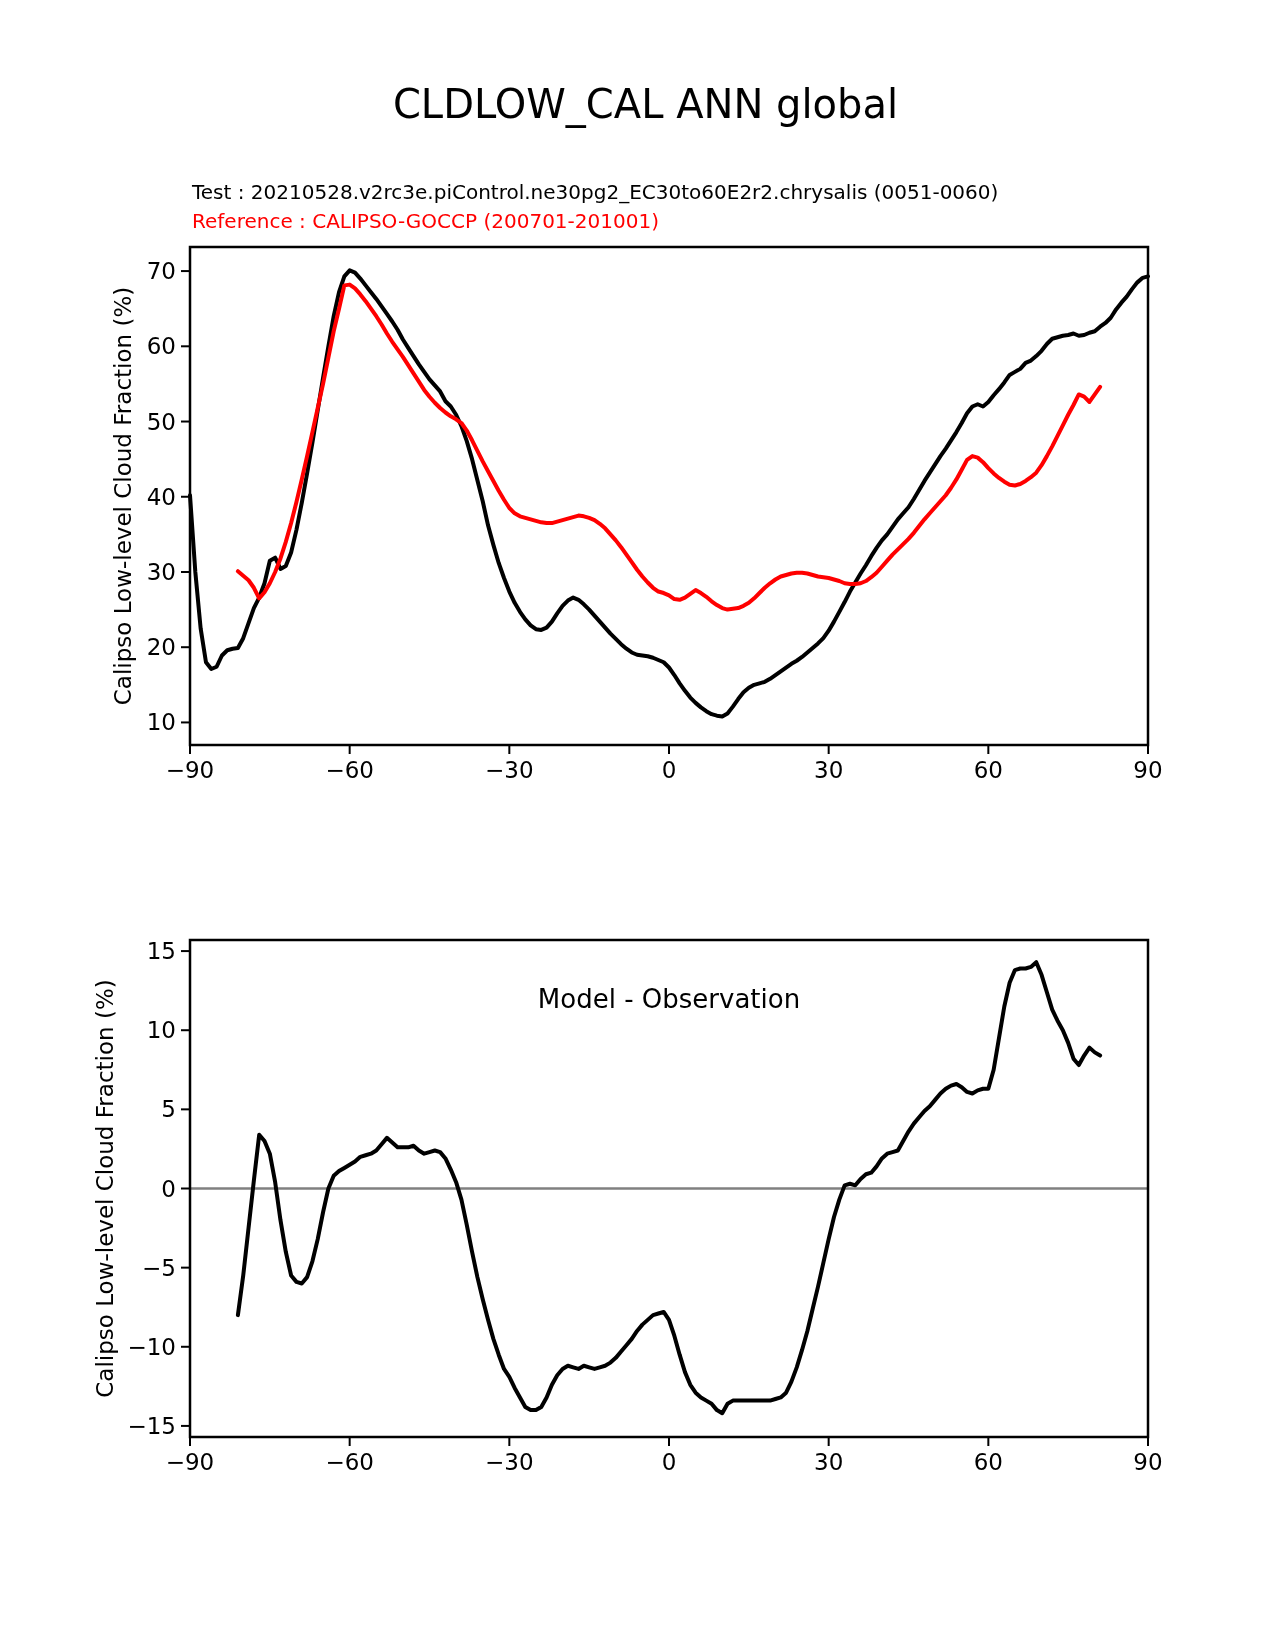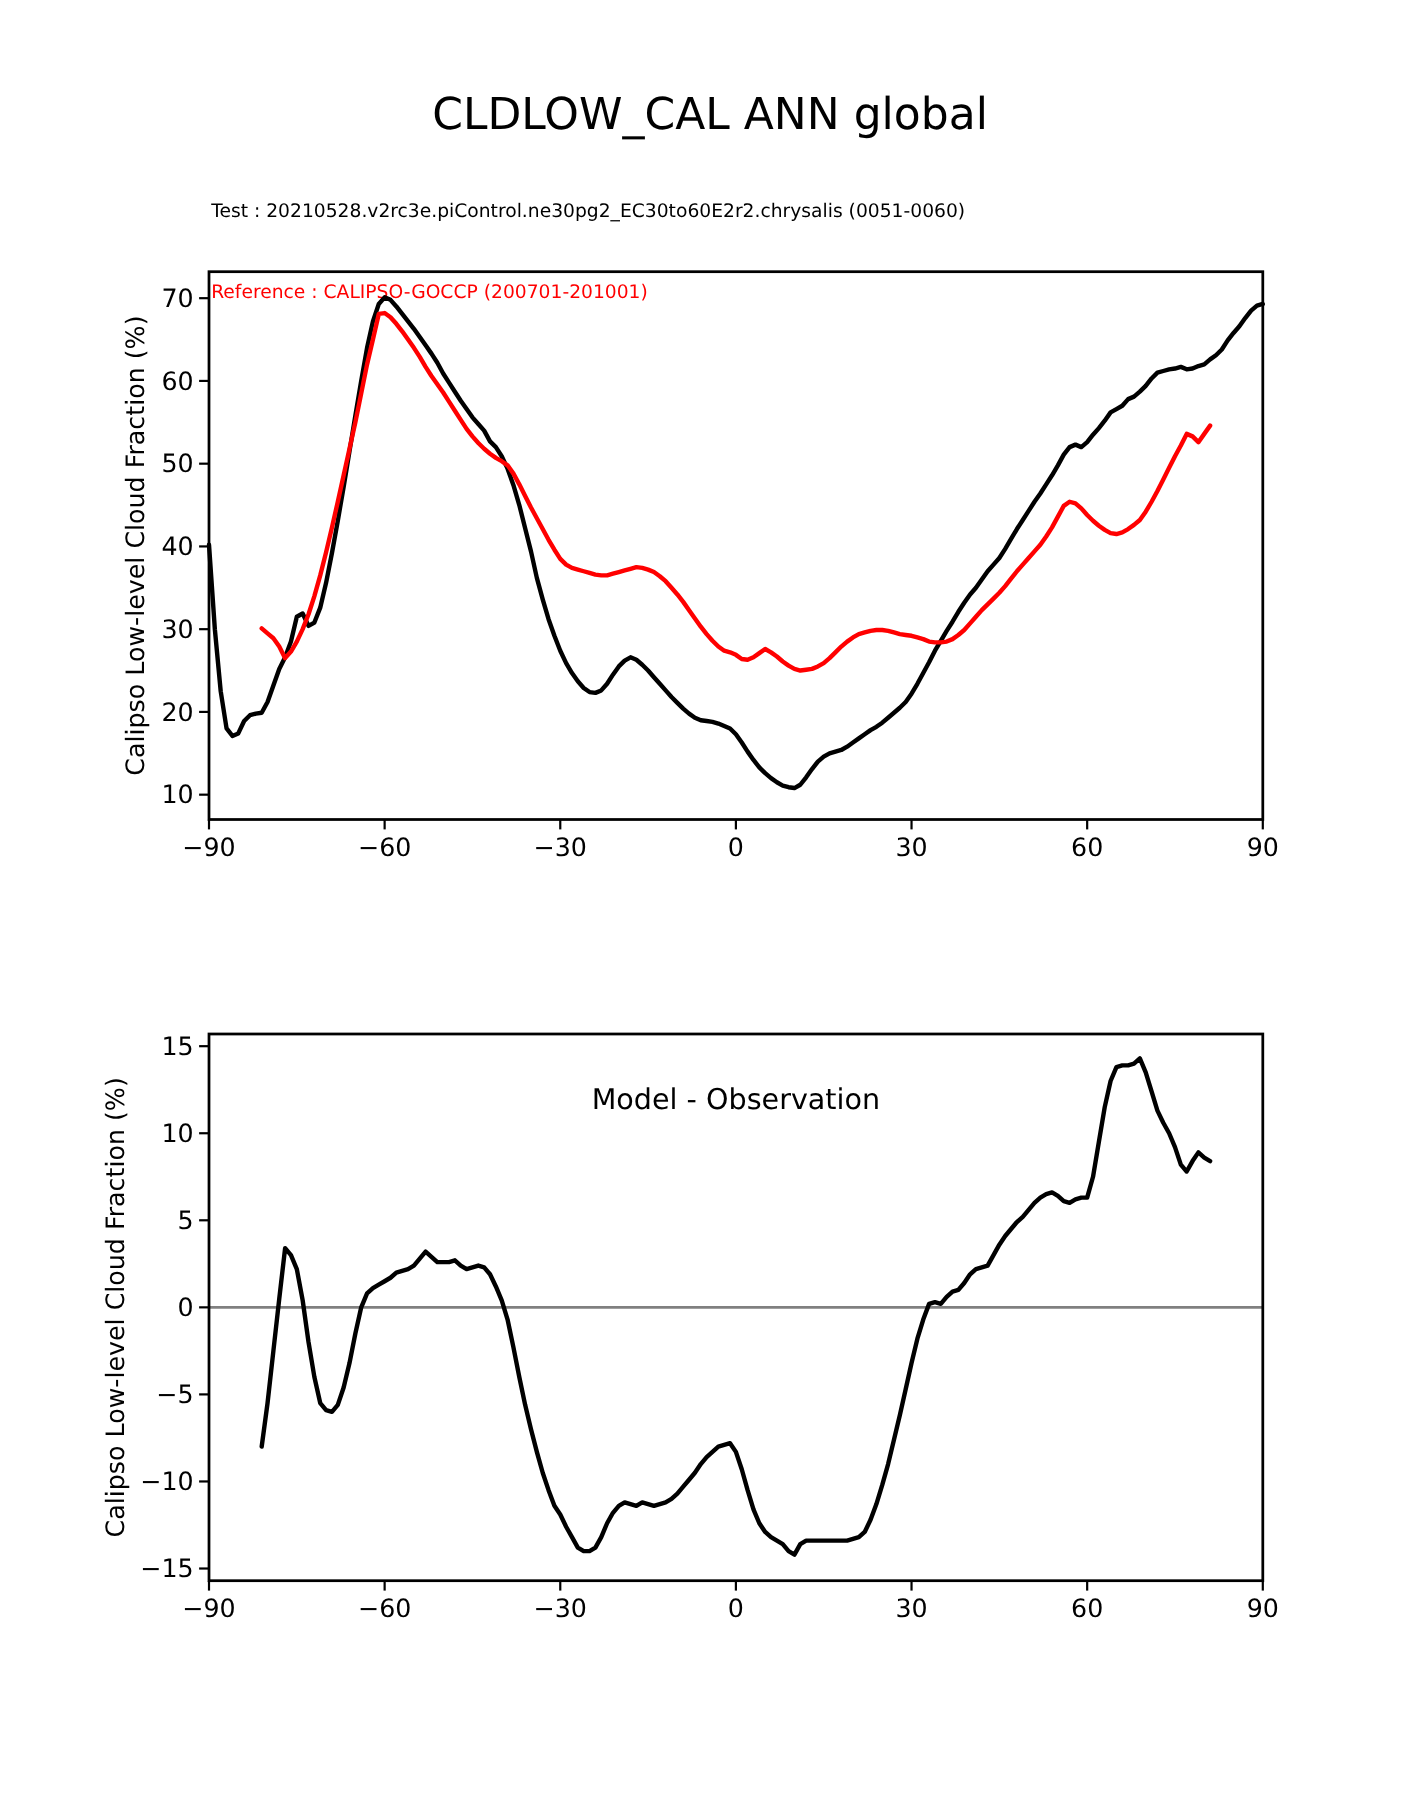--- a/index.html
+++ b/index.html
@@ -20,26 +20,26 @@
     top: 84px;
     width: 1275px;
     text-align: center;
     font-size: 40px;
     line-height: 40px;
     white-space: nowrap;
   }
   .subtitle {
     position: absolute;
     left: 192px;
-    font-size: 17px;
+    font-size: 20px;
     line-height: 29px;
     white-space: nowrap;
   }
   .subtitle-test { top: 178px; }
-  .subtitle-reference { top: 207px; margin-top: 45px; }
+  .subtitle-reference { top: 207px; }
   #charts-svg {
     position: absolute;
     left: 0;
     top: 0;
   }
   svg text {
     font-family: "DejaVu Sans", "Liberation Sans", sans-serif;
     fill: #000000;
   }
 </style>

